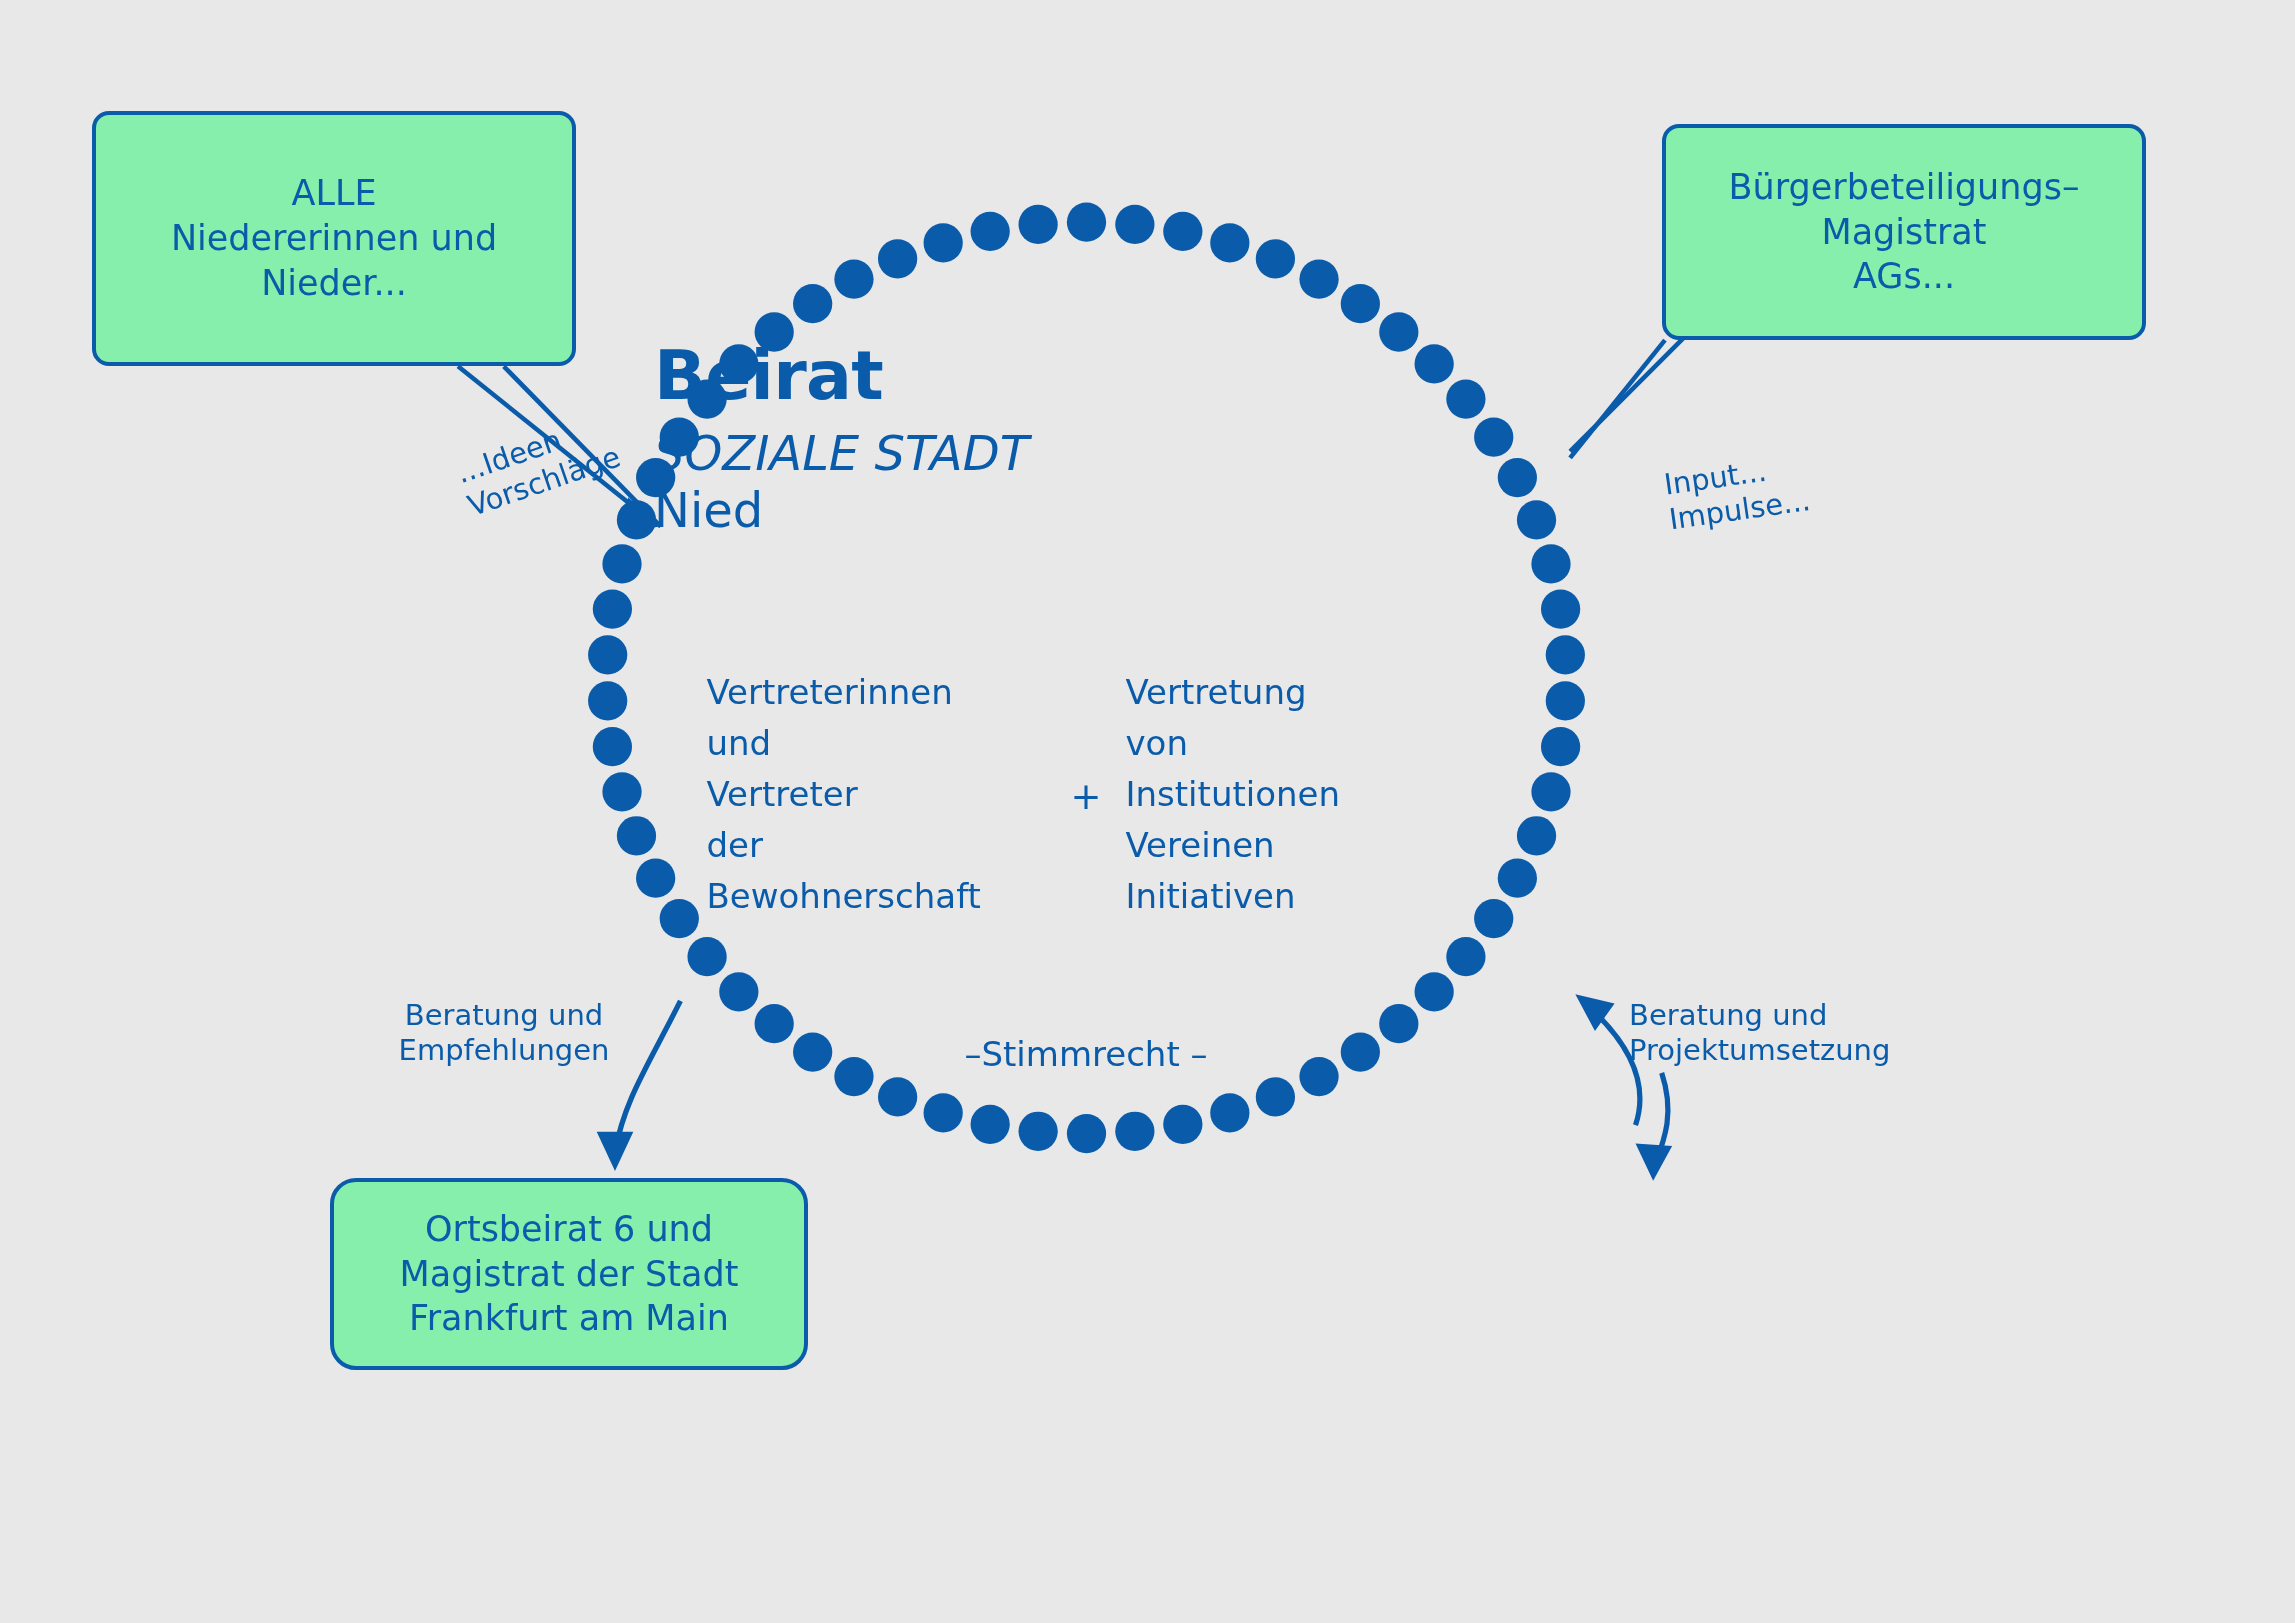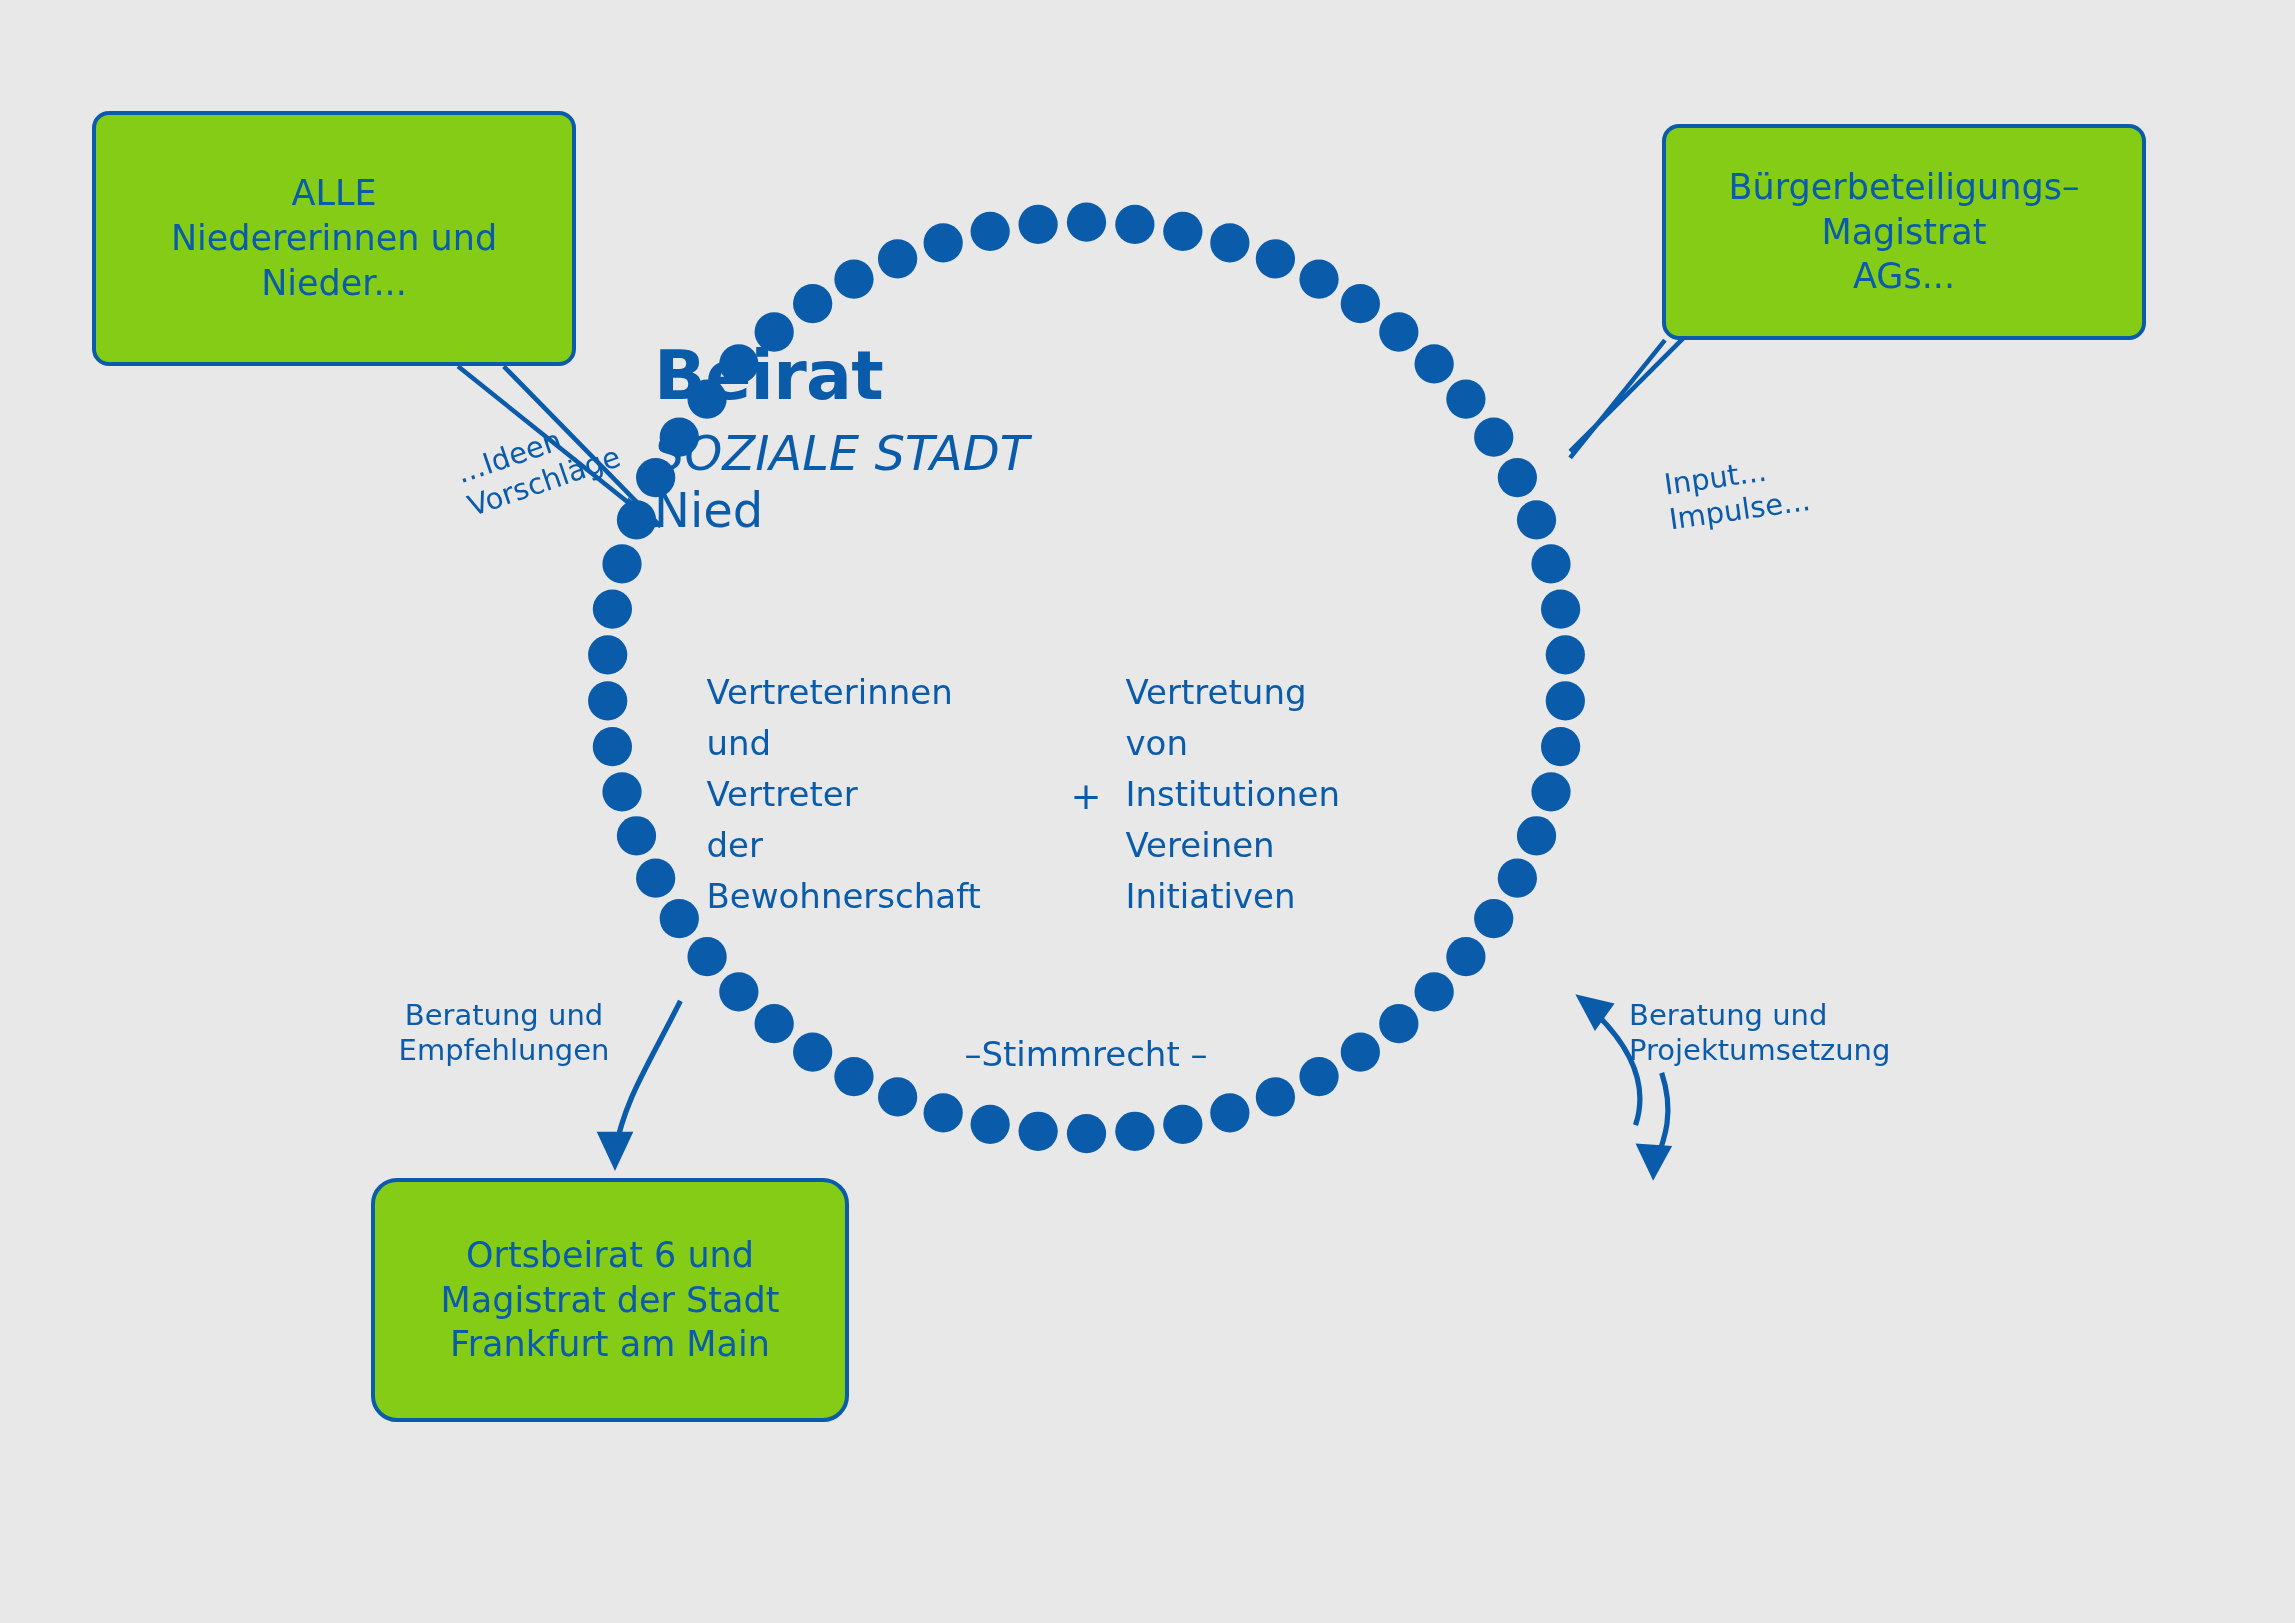--- a/index.html
+++ b/index.html
@@ -85,21 +85,21 @@
     width: 864px;
     text-align: center;
     font-size: 34px;
     color: #0a5cab;
   }
 
   
   .box {
     box-sizing: border-box;
     border: 4.6px solid #0a5cab;
-    background: #84cc16;
+    background: #86efac;
     color: #0a5cab;
     display: flex;
     align-items: center;
     justify-content: center;
     text-align: center;
     line-height: 1.28;
   }
   #box-alle {
     left: 92px;
     top: 111px;
@@ -113,24 +113,23 @@
     top: 124px;
     width: 484px;
     height: 216px;
     border-radius: 17px;
     font-size: 35px;
   }
   #box-ortsbeirat {
     left: 330px;
     top: 1178px;
     width: 478px;
-    height: 244px;
+    height: 192px;
     border-radius: 26px;
     font-size: 35px;
-    margin-left: 41px;
   }
   #box-stadtplanung {
     left: 1525px;
     top: 1178px;
     width: 576px;
     height: 216px;
     border-radius: 26px;
     font-size: 35px;
   }
   .box .txt { padding: 0 11.8px; white-space: pre-line; }

